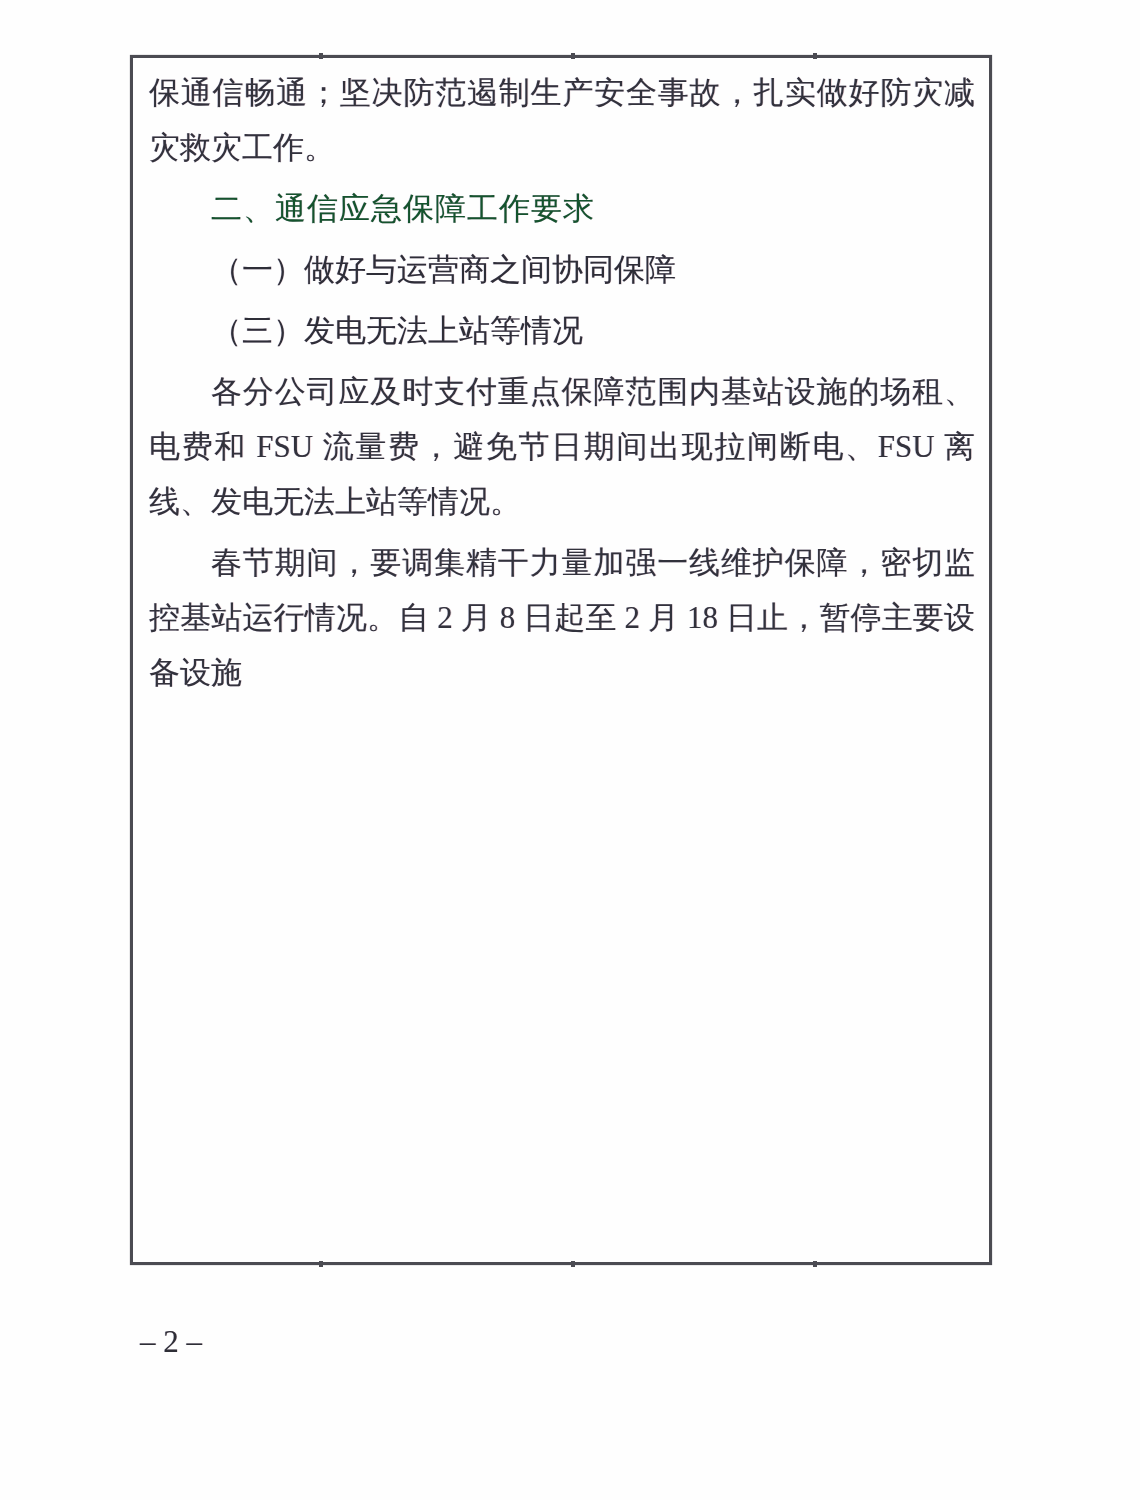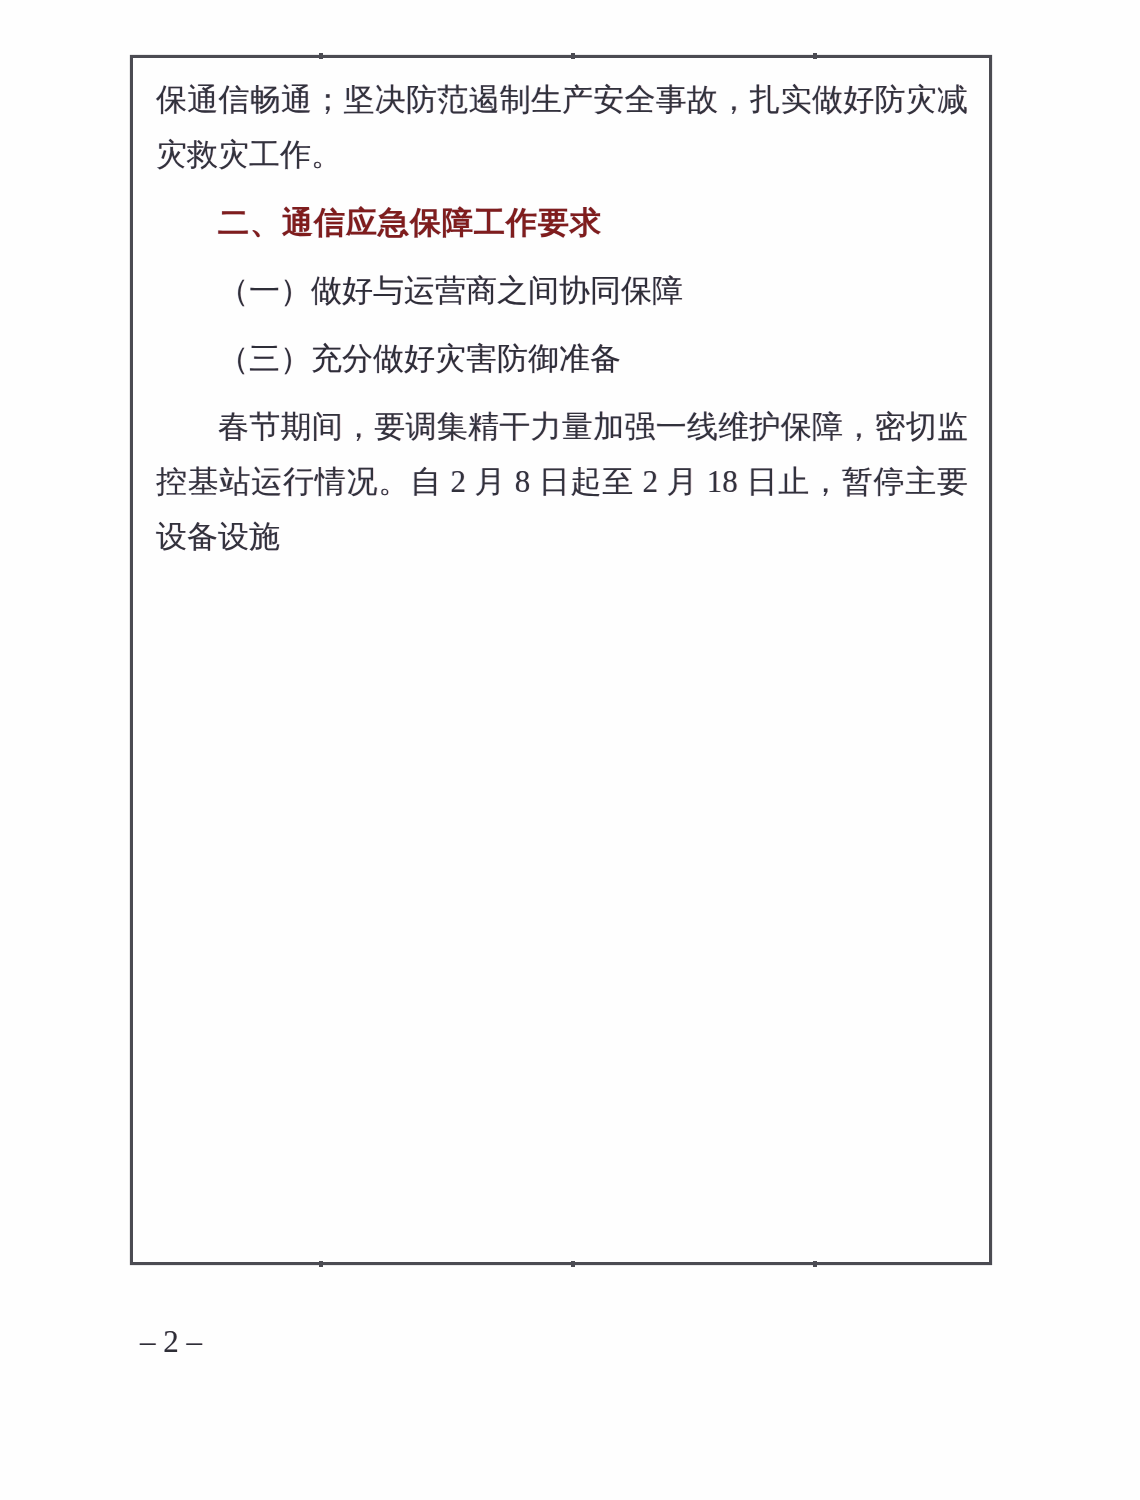--- a/index.html
+++ b/index.html
@@ -37,37 +37,37 @@
     line-height: 55px;
     color: #32323c;
     text-align: justify;
     text-justify: inter-ideograph;
     overflow: hidden;
     text-shadow: 0.6px 0 0 rgba(150,50,70,0.22), -0.6px 0 0 rgba(50,70,150,0.22);
   }
   .doc-content p,
   .doc-content h2,
   .doc-content h3 {
-    margin: 13px;
+    margin: 6px;
     padding: 0;
     font-size: 31px;
     line-height: 55px;
   }
   .para-cont {
     text-indent: 0;
   }
   .para-body {
     text-indent: 2em;
   }
   .sec-heading {
     text-indent: 2em;
-    font-weight: 700;
+    font-weight: 400;
     font-family: "Liberation Sans", "DejaVu Sans", sans-serif;
     letter-spacing: 1px;
-    color: #7f1d1d;
+    color: #14532d;
   }
   .sub-heading {
     text-indent: 2em;
     font-weight: 400;
     color: #2e2e38;
   }
   .tick {
     position: absolute;
     width: 4px;
     height: 6px;
@@ -103,21 +103,22 @@
     <span class="tick bottom t3"></span>
 
     <div class="doc-content">
       <p class="para-cont">保通信畅通；坚决防范遏制生产安全事故，扎实做好防灾减灾救灾工作。</p>
 
       <h2 class="sec-heading">二、通信应急保障工作要求</h2>
 
       <h3 class="sub-heading">（一）做好与运营商之间协同保障</h3>
 
 
-      <h3 class="sub-heading">（三）充分做好灾害防御准备</h3>
+      <h3 class="sub-heading">（三）发电无法上站等情况</h3>
+      <p class="para-body">各分公司应及时支付重点保障范围内基站设施的场租、电费和 FSU 流量费，避免节日期间出现拉闸断电、FSU 离线、发电无法上站等情况。</p>
 
       <p class="para-body">春节期间，要调集精干力量加强一线维护保障，密切监控基站运行情况。自 2 月 8 日起至 2 月 18 日止，暂停主要设备设施</p>
     </div>
   </div>
 
   <div class="page-number">– 2 –</div>
 
 </div>
 
 </body></html>

